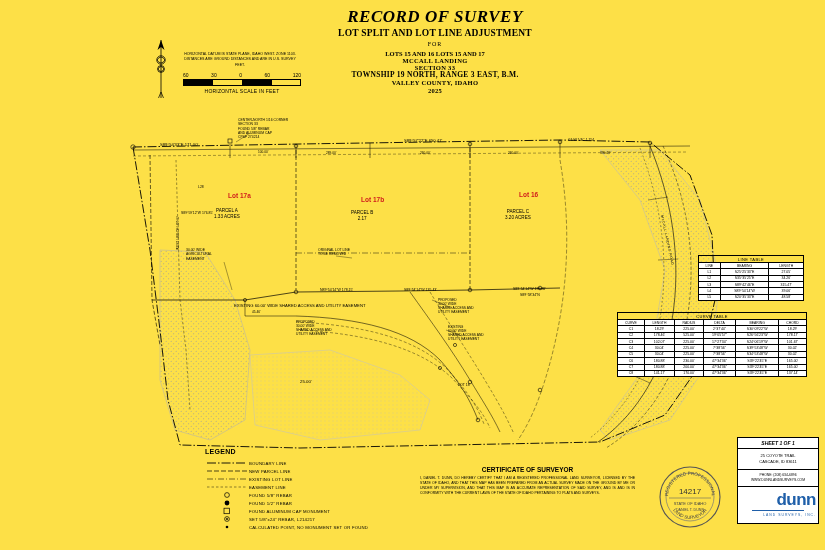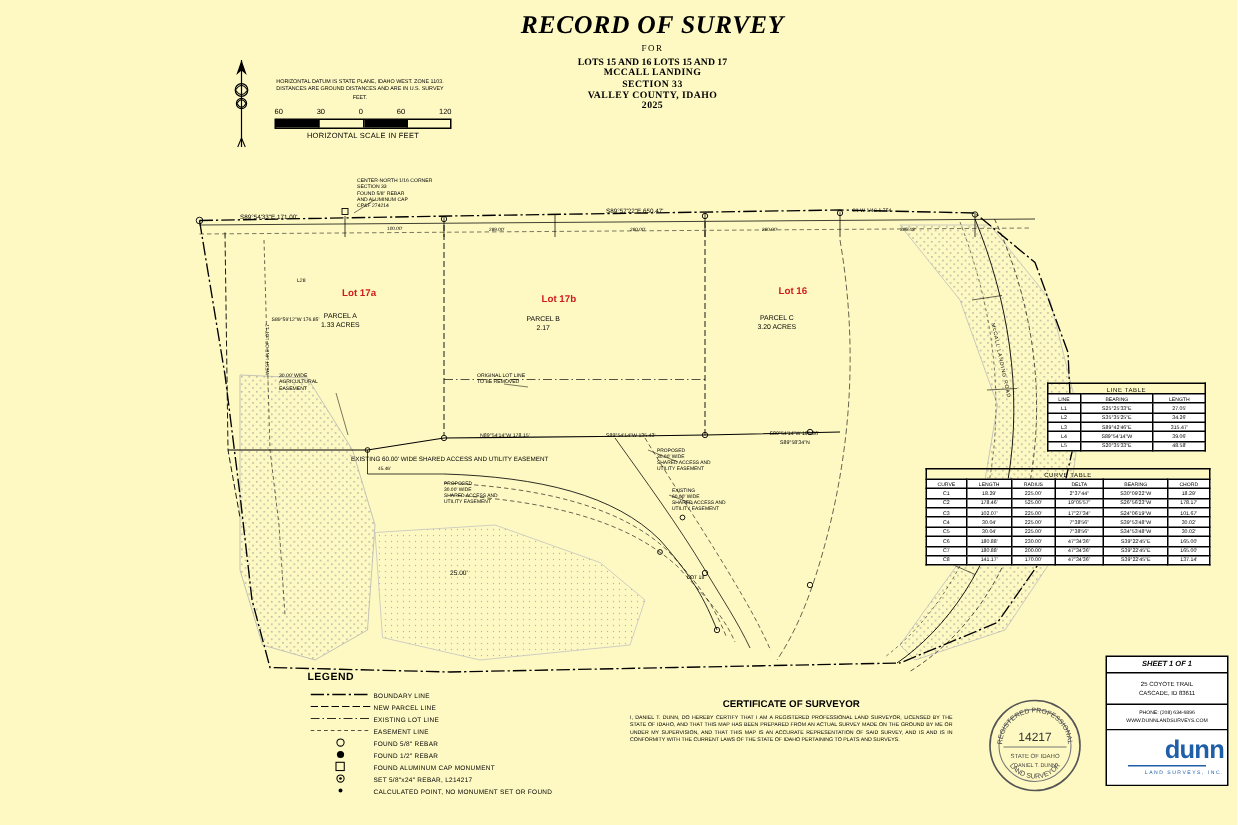--- a/index.html
+++ b/index.html
@@ -13,21 +13,21 @@
     font-family: "Liberation Sans", sans-serif;
     color: #000;
     overflow: hidden;
     position: relative;
   }
   #sheet {
     position: absolute;
     left: 0; top: 0;
     width: 825px;
     height: 550px;
-    background: #fef9c3;
+    background: #fde047;
   }
   
   .title-wrap {
     position: absolute;
     left: 270px;
     top: 8px;
     width: 330px;
     text-align: center;
     line-height: 1.1;
   }
@@ -283,24 +283,26 @@
     margin: 2px 12px;
   }
 </style>
 </head>
 <body>
 
 <div id="sheet">
 
   <div class="title-wrap">
     <div class="t-main">RECORD OF SURVEY</div>
+    <div class="t-sub1">LOT SPLIT AND LOT LINE ADJUSTMENT</div>
     <div class="t-for">FOR</div>
     <div class="t-strike">LOTS 15 AND 16 LOTS 15 AND 17</div>
     <div class="t-line">MCCALL LANDING</div>
     <div class="t-line">SECTION 33</div>
+    <div class="t-line big">TOWNSHIP 19 NORTH, RANGE 3 EAST, B.M.</div>
     <div class="t-line">VALLEY COUNTY,    IDAHO</div>
     <div class="t-line">2025</div>
   </div>
 
   <svg class="north" viewBox="0 0 26 62">
     <path d="M13 2 L13 60" stroke="#000" stroke-width="0.8" fill="none"></path>
     <path d="M13 2 L9.5 12 L13 9 L16.5 12 Z" fill="#000"></path>
     <circle cx="13" cy="22" r="4.2" fill="none" stroke="#000" stroke-width="0.8"></circle>
     <path d="M9 22 q4 -6 8 0 q-4 6 -8 0" fill="none" stroke="#000" stroke-width="0.7"></path>
     <circle cx="13" cy="31" r="3.4" fill="none" stroke="#000" stroke-width="0.8"></circle>

